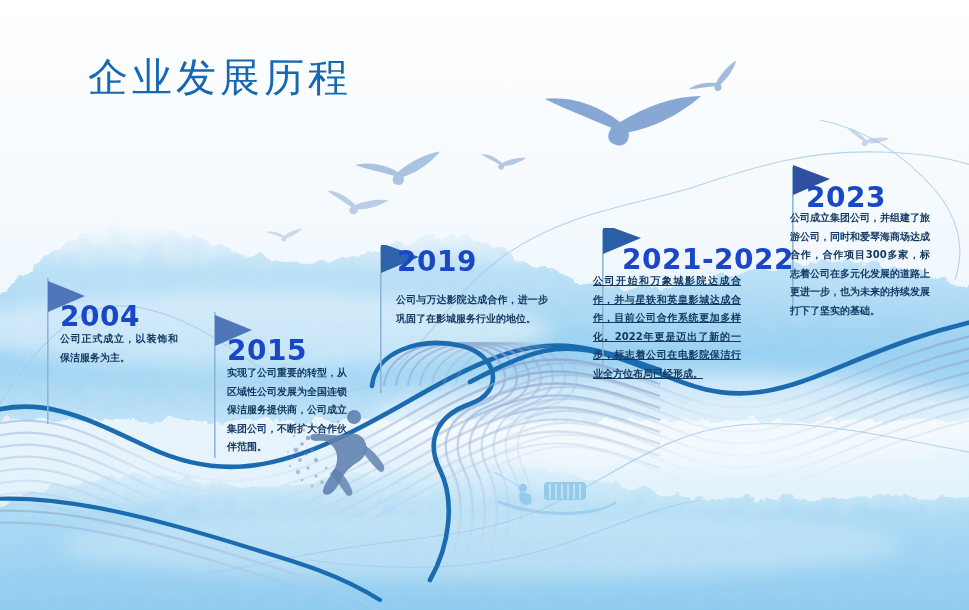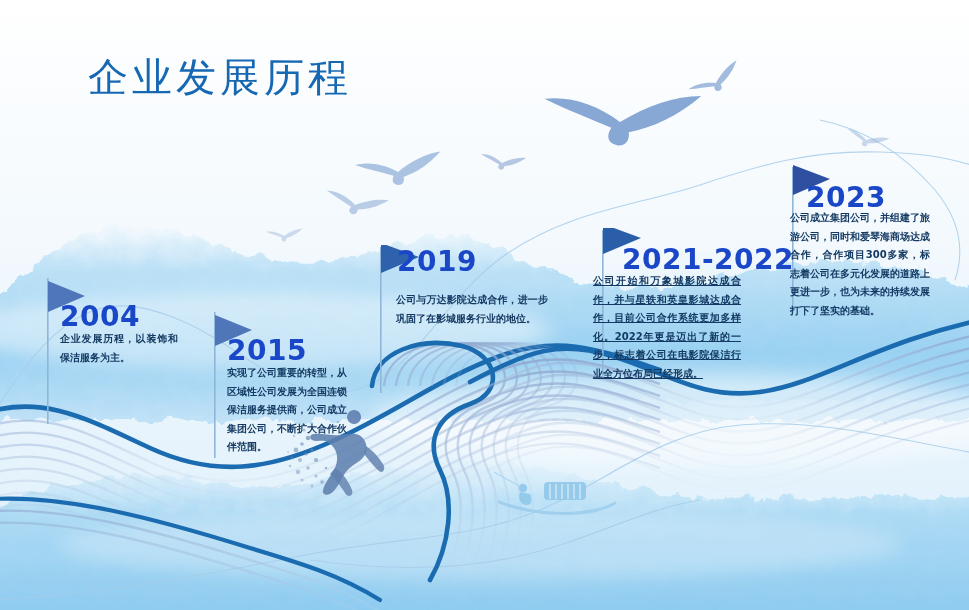--- a/index.html
+++ b/index.html
@@ -311,21 +311,21 @@
                C108,62 90,66 68,67 C44,68 22,63 10,56 Z"></path>
     </g>
   </svg>
 
   <div class="milestone m2012">
     <svg class="flag" viewBox="0 0 60 150">
       <rect x="9" y="2" width="1.6" height="146" fill="#8fb6d8"></rect>
       <path d="M10,5 L47,20 L10,36 Z" fill="#4f76b8"></path>
     </svg>
     <div class="year">2004</div>
-    <div class="desc">企业发展历程，以装饰和保洁服务为主。</div>
+    <div class="desc">公司正式成立，以装饰和保洁服务为主。</div>
   </div>
 
   <div class="milestone m2015">
     <svg class="flag" viewBox="0 0 60 150">
       <rect x="9" y="2" width="1.6" height="146" fill="#8fb6d8"></rect>
       <path d="M10,5 L47,20 L10,36 Z" fill="#4f76b8"></path>
     </svg>
     <div class="year">2015</div>
     <div class="desc">实现了公司重要的转型，从区域性公司发展为全国连锁保洁服务提供商，公司成立集团公司，不断扩大合作伙伴范围。</div>
   </div>

